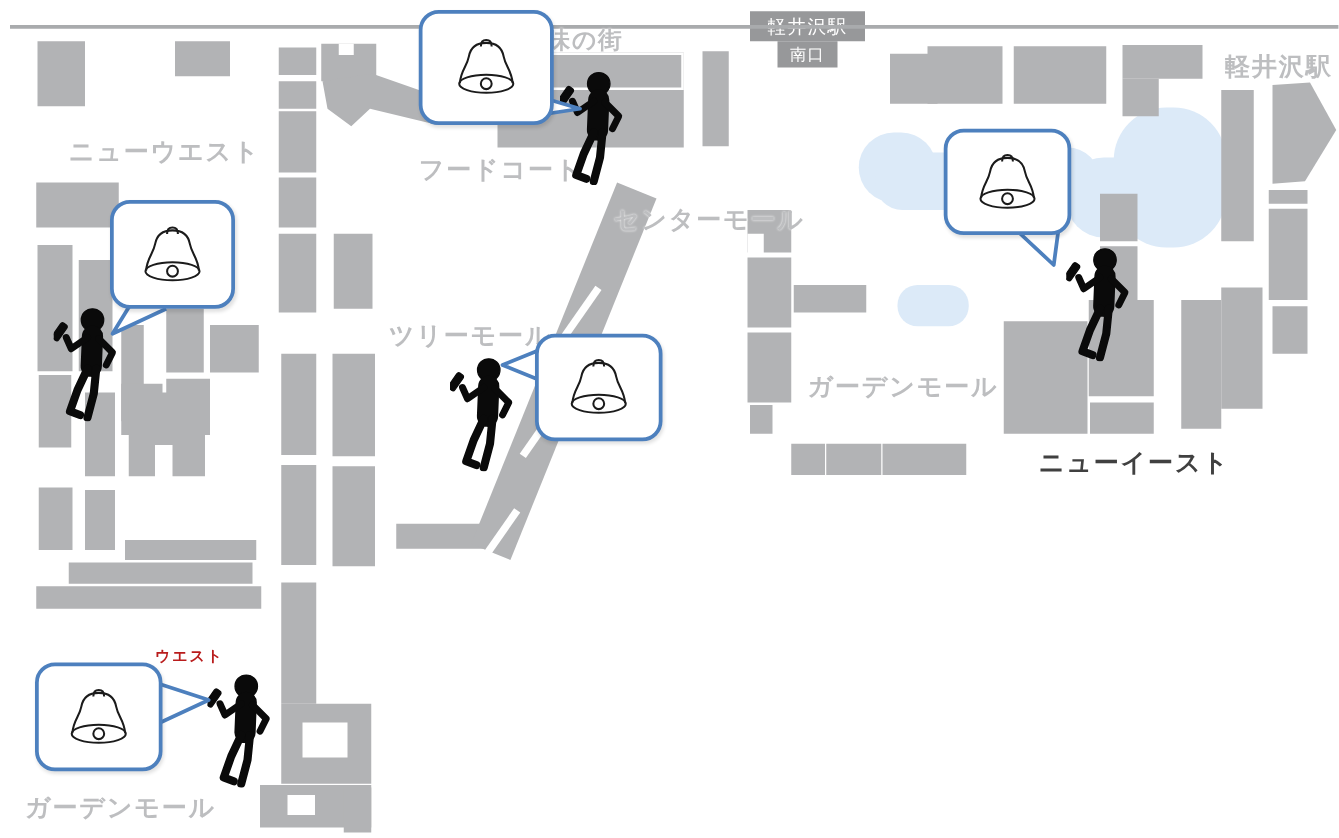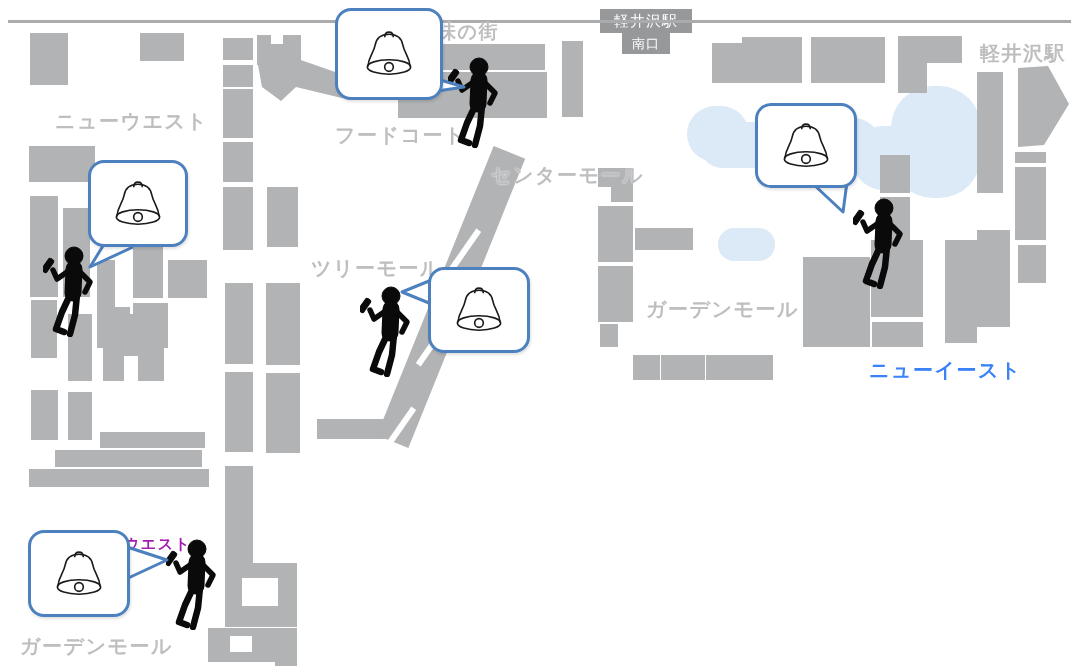--- a/index.html
+++ b/index.html
@@ -106,22 +106,22 @@
     <div style="position: absolute; left: 242px; top: 578px; width: 36px; height: 28px; background: rgb(255, 255, 255);"></div>
     <div style="position: absolute; left: 230px; top: 636px; width: 22px; height: 16px; background: rgb(255, 255, 255);"></div>
     <div style="position: absolute; left: 437px; top: 42px; width: 110px; height: 30px; background: rgb(178, 179, 181); border: 2px solid rgb(255, 255, 255); box-sizing: border-box;"></div>
     <div class="lbl" style="position: absolute; left: 55px; top: 108px; color: rgb(189, 190, 192); font-size: 20px;">ニューウエスト</div>
     <div class="lbl" style="position: absolute; left: 437px; top: 19px; color: rgb(189, 190, 192); font-size: 19px;">味の街</div>
     <div class="lbl" style="position: absolute; left: 335px; top: 122px; color: rgb(189, 190, 192); font-size: 20px;">フードコート</div>
     <div class="lbl" style="position: absolute; left: 491px; top: 122px; color: rgb(189, 190, 192); font-size: 20px; margin-top: 40px;">センターモール</div>
     <div class="lbl" style="position: absolute; left: 980px; top: 40px; color: rgb(189, 190, 192); font-size: 20px;">軽井沢駅</div>
     <div class="lbl" style="position: absolute; left: 311px; top: 255px; color: rgb(189, 190, 192); font-size: 20px;">ツリーモール</div>
     <div class="lbl" style="position: absolute; left: 646px; top: 296px; color: rgb(189, 190, 192); font-size: 20px;">ガーデンモール</div>
-    <div class="lbl" style="position: absolute; left: 869px; top: 357px; color: #3b82f6; font-size: 20px;">ニューイースト</div>
-    <div class="lbl" style="position: absolute; left: 124px; top: 535px; color: #a21caf; font-size: 15px;">ウエスト</div>
+    <div class="lbl" style="position: absolute; left: 831px; top: 357px; color: #404040; font-size: 20px;">ニューイースト</div>
+    <div class="lbl" style="position: absolute; left: 124px; top: 517px; color: #b91c1c; font-size: 12px;">ウエスト</div>
     <div class="lbl" style="position: absolute; left: 20px; top: 633px; color: rgb(189, 190, 192); font-size: 20px;">ガーデンモール</div>
     <svg class="person" width="52" height="92" viewBox="0 0 52 92" style="left: 448px; top: 56px;">
       <g fill="#0a0a0a" stroke="#0a0a0a">
         <rect x="2" y="13" width="6" height="15" rx="2" transform="rotate(35 5 20)"></rect>
         <circle cx="31" cy="11" r="9"></circle>
         <path d="M31,24 L30,48" fill="none" stroke-width="17" stroke-linecap="round"></path>
         <path d="M27,25 L14,34 L10,25" fill="none" stroke-width="5.5" stroke-linecap="round" stroke-linejoin="round"></path>
         <path d="M36,26 L47,37 L42,47" fill="none" stroke-width="5.5" stroke-linecap="round" stroke-linejoin="round"></path>
         <path d="M27,50 L19,67 L13,84 L21,87" fill="none" stroke-width="6.5" stroke-linecap="round" stroke-linejoin="round"></path>
         <path d="M34,50 L32,70 L27,89" fill="none" stroke-width="6.5" stroke-linecap="round" stroke-linejoin="round"></path>

